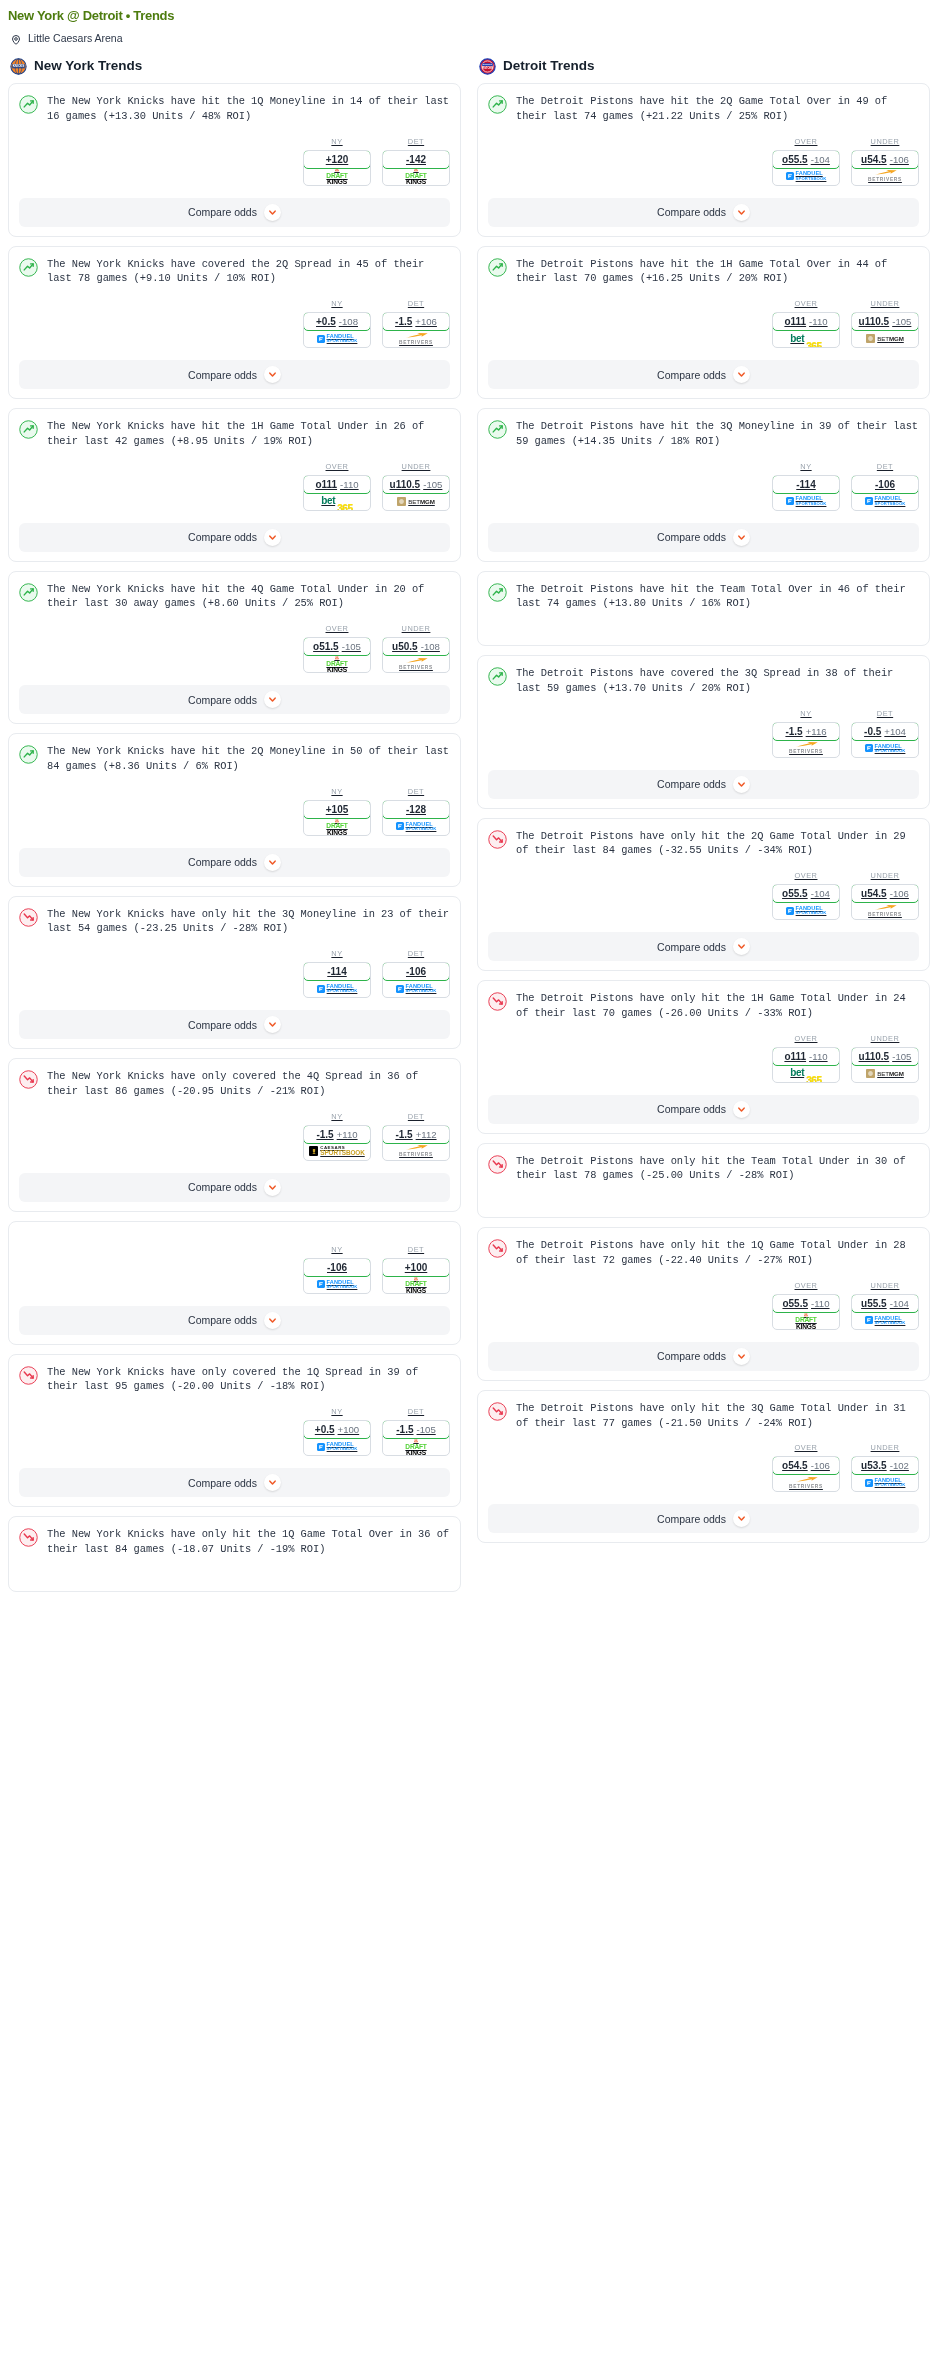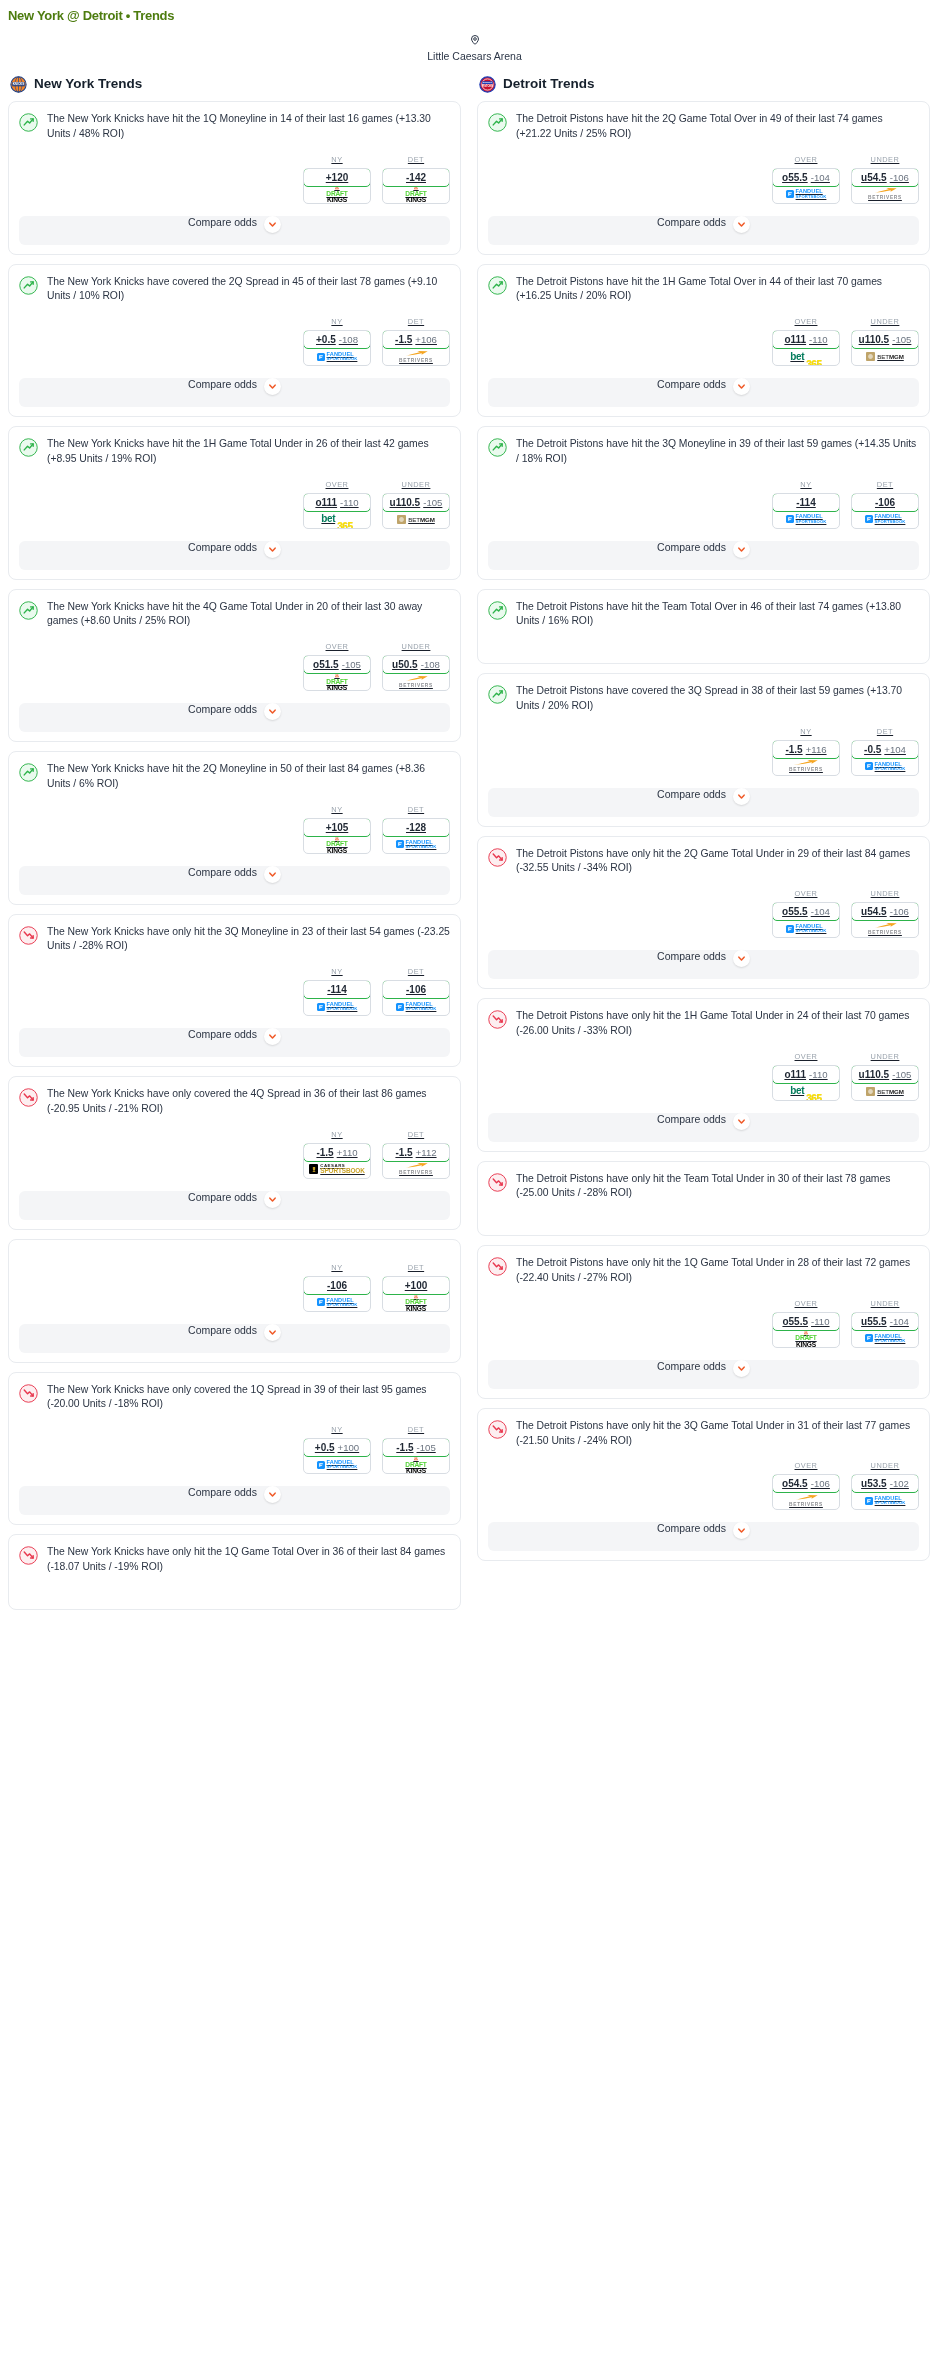--- a/index.html
+++ b/index.html
@@ -18,21 +18,20 @@
     font-weight: bold;
     letter-spacing: -0.3px;
     color: #4d7c0f;
     padding: 2px 0 0 8px;
   }
   .venue-row {
     display: flex;
     align-items: center;
     gap: 6px;
     padding: 9px 0 0 10px;
-    flex-direction: column;
   }
   .venue-text { font-size: 10.5px; color: #2d3748; }
   .pin-icon { width: 12px; height: 12px; display:block; }
 
   .columns {
     display: flex;
     gap: 0px;
     padding: 14px 0 0 0;
     align-items: flex-start;
   }
@@ -46,21 +45,21 @@
   .sec-title { font-size: 13.5px; font-weight: bold; color: #16202c; }
   .team-logo { width: 17px; height: 17px; flex: none; display:block; }
 
   .card {
     border: 1px solid #e8ebef;
     border-radius: 8px;
     background: #fff;
     padding: 10px 10px 9px 10px;
     margin-bottom: 9px;
   }
-  .trend-row { display: flex; gap: 9px; align-items: flex-start; }
+  .trend-row { display: flex; gap: 9px; align-items: flex-start; font-family: Liberation Mono, monospace; }
   .trend-icon { width: 19px; height: 19px; flex: none; margin-top: 1px; }
   .trend-text {
     font-size: 10.4px;
     line-height: 1.42;
     color: #2b3443;
     letter-spacing: -0.05px;
   }
 
   .odds-area { padding: 13px 0 0 0; display: flex; justify-content: flex-end; text-decoration: underline; }
   .odds-grid { display: flex; gap: 11px; }
@@ -139,21 +138,21 @@
   .cz-txt { line-height: 0.95; text-align:left; }
   .cz-txt .c1 { font-size: 4.4px; font-weight: bold; color:#1a1a1a; letter-spacing:0.5px; display:block; }
   .cz-txt .c2 { font-size: 6.4px; font-weight: bold; color:#c9a227; letter-spacing:-0.1px; display:block; }
 
   .compare-btn {
     margin-top: 12px;
     background: #f4f5f7;
     border-radius: 6px;
     height: 29px;
     display: flex;
-    align-items: flex-start;
+    align-items: center;
     justify-content: center;
     gap: 7px;
     cursor: pointer;
   }
   .compare-label { font-size: 10.5px; color: #2b3443; }
   .chev-wrap {
     width: 17px; height: 17px; border-radius: 50%;
     background: #fff; display:flex; align-items:center; justify-content:center;
     box-shadow: 0 1px 2px rgba(0,0,0,.12);
   }

